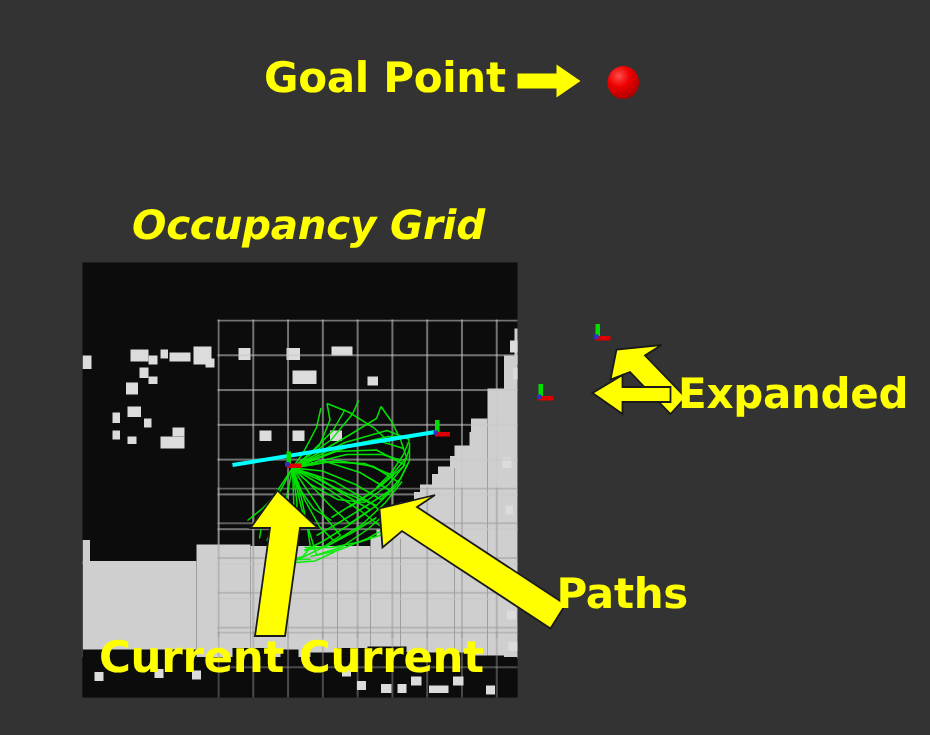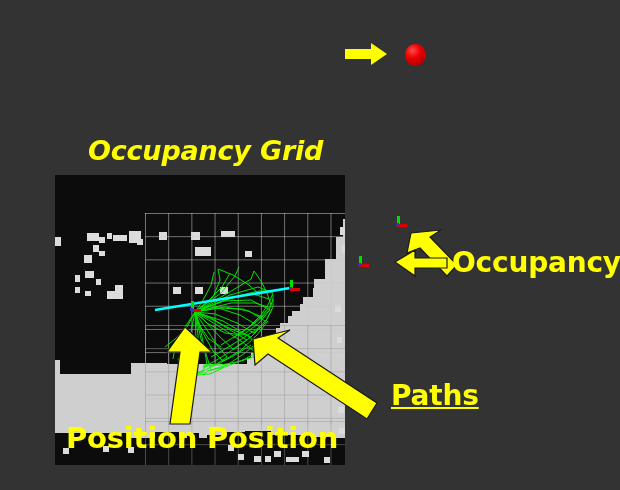--- a/index.html
+++ b/index.html
@@ -22,21 +22,21 @@
     position: absolute;
     color: #ffff00;
     font-weight: bold;
     font-family: "DejaVu Sans", "Liberation Sans", sans-serif;
     white-space: nowrap;
     letter-spacing: -0.2px;
     line-height: 1.08;
   }
   #goal-label   { left: 176px; top: 37px;  font-size: 28px; }
   #grid-label   { left: 88px;  top: 136px; font-size: 27px; font-style: italic; }
-  #paths-label  { left: 391px; top: 381px; font-size: 28px; text-decoration: underline; }
+  #paths-label  { left: 371px; top: 381px; font-size: 28px; }
   #curpos-label { left: 66px;  top: 423px; font-size: 29px; }
   #nodes-label  { left: 452px; top: 248px; font-size: 28px; text-align: center; }
   #nodes-label .l2 { display:block; text-align:center; }
 
   
   #goal-sphere {
     position: absolute;
     left: 405px; top: 44px;
     width: 21px; height: 22px;
     border-radius: 50%;
@@ -103,20 +103,21 @@
   .axis-marker .ax-o {
     position: absolute; left: 2px; top: 7px;
     width: 3px; height: 3px; background: #3030c0;
   }
 </style>
 </head>
 <body>
 
 <div id="stage">
 
+  <div class="anno" id="goal-label">Goal Point</div>
 
   <svg class="ovl" width="620" height="490">
     <g fill="#ffff00">
       <polygon points="345,49 371,49 371,43 387,54 371,65 371,59 345,59"></polygon>
     </g>
   </svg>
 
   <div id="goal-sphere"></div>
 
   <div class="anno" id="grid-label">Occupancy Grid</div>
@@ -291,20 +292,20 @@
 
       <polygon points="395,262 415,250 415,258 447,258 447,268 415,268 415,276"></polygon>
 
       <polygon points="253,339 255,365 268,354 367,419 377,403 278,338 290,330"></polygon>
 
       <polygon points="185,327 167,352 180,352 170,424 190,424 200,352 212,352"></polygon>
     </g>
   </svg>
 
   <div class="anno" id="nodes-label">
-    <span>Occupancy</span>
+    <span>Expanded</span>
   </div>
 
   <div class="anno" id="paths-label">Paths</div>
 
-  <div class="anno" id="curpos-label">Position Position</div>
+  <div class="anno" id="curpos-label">Current Current</div>
 
 </div>
 
 </body></html>

